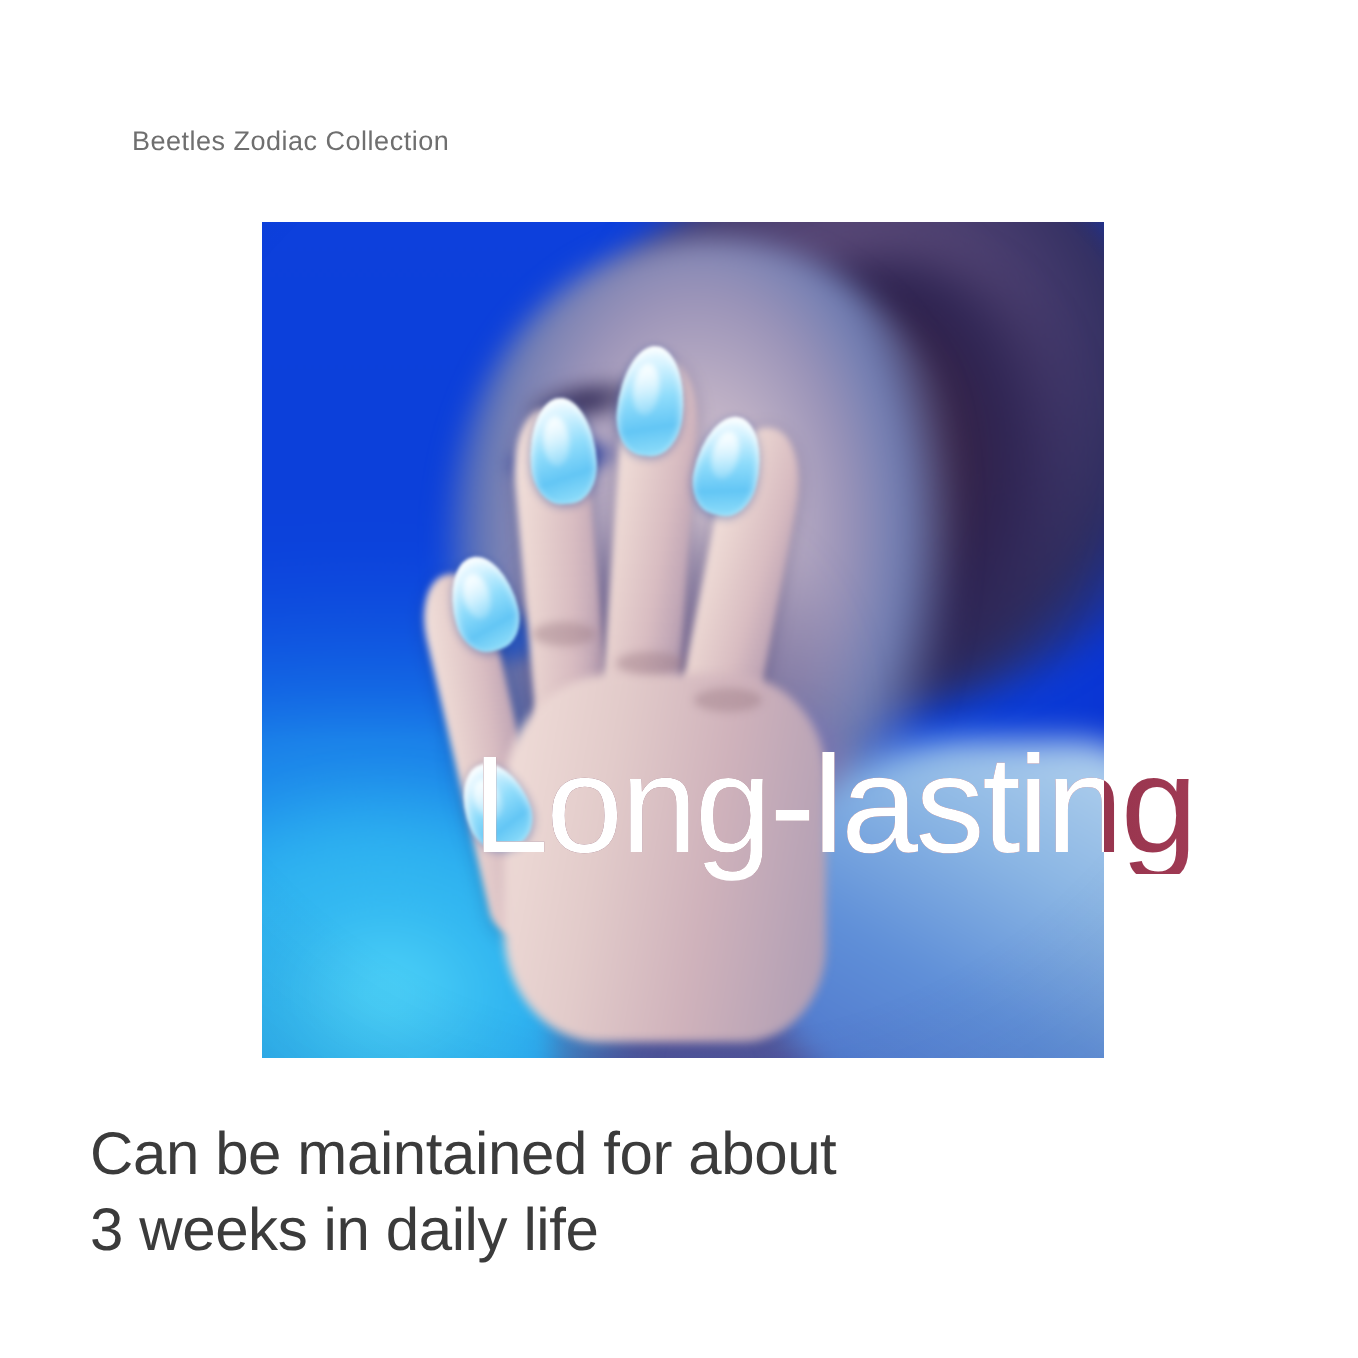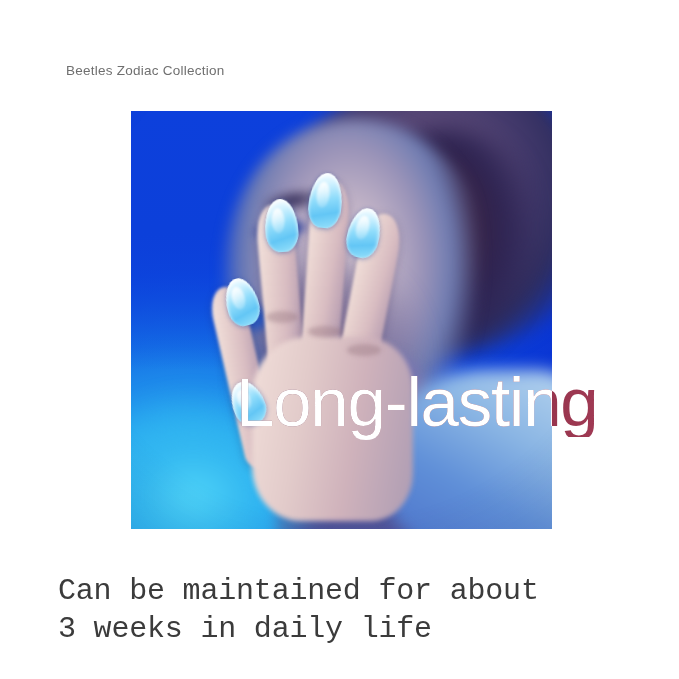--- a/index.html
+++ b/index.html
@@ -284,28 +284,27 @@
     left: 105px;   
     top: 257px;    
     color: #ffffff;
   }
 
   
   .caption {
     position: absolute;
     left: 42px;
     top: 556px;
-    margin: 16px;
+    margin: 3px;
     font-size: 30px;
     line-height: 1.28;
     font-weight: 400;
     letter-spacing: -0.2px;
     color: #3b3b3b;
     white-space: pre-line;
-    font-family: Liberation Mono, monospace;
   }
 </style>
 </head>
 <body>
 
 <div class="poster">
 
   <div class="brand-line">Beetles Zodiac Collection</div>
 
   <div class="photo-frame">

